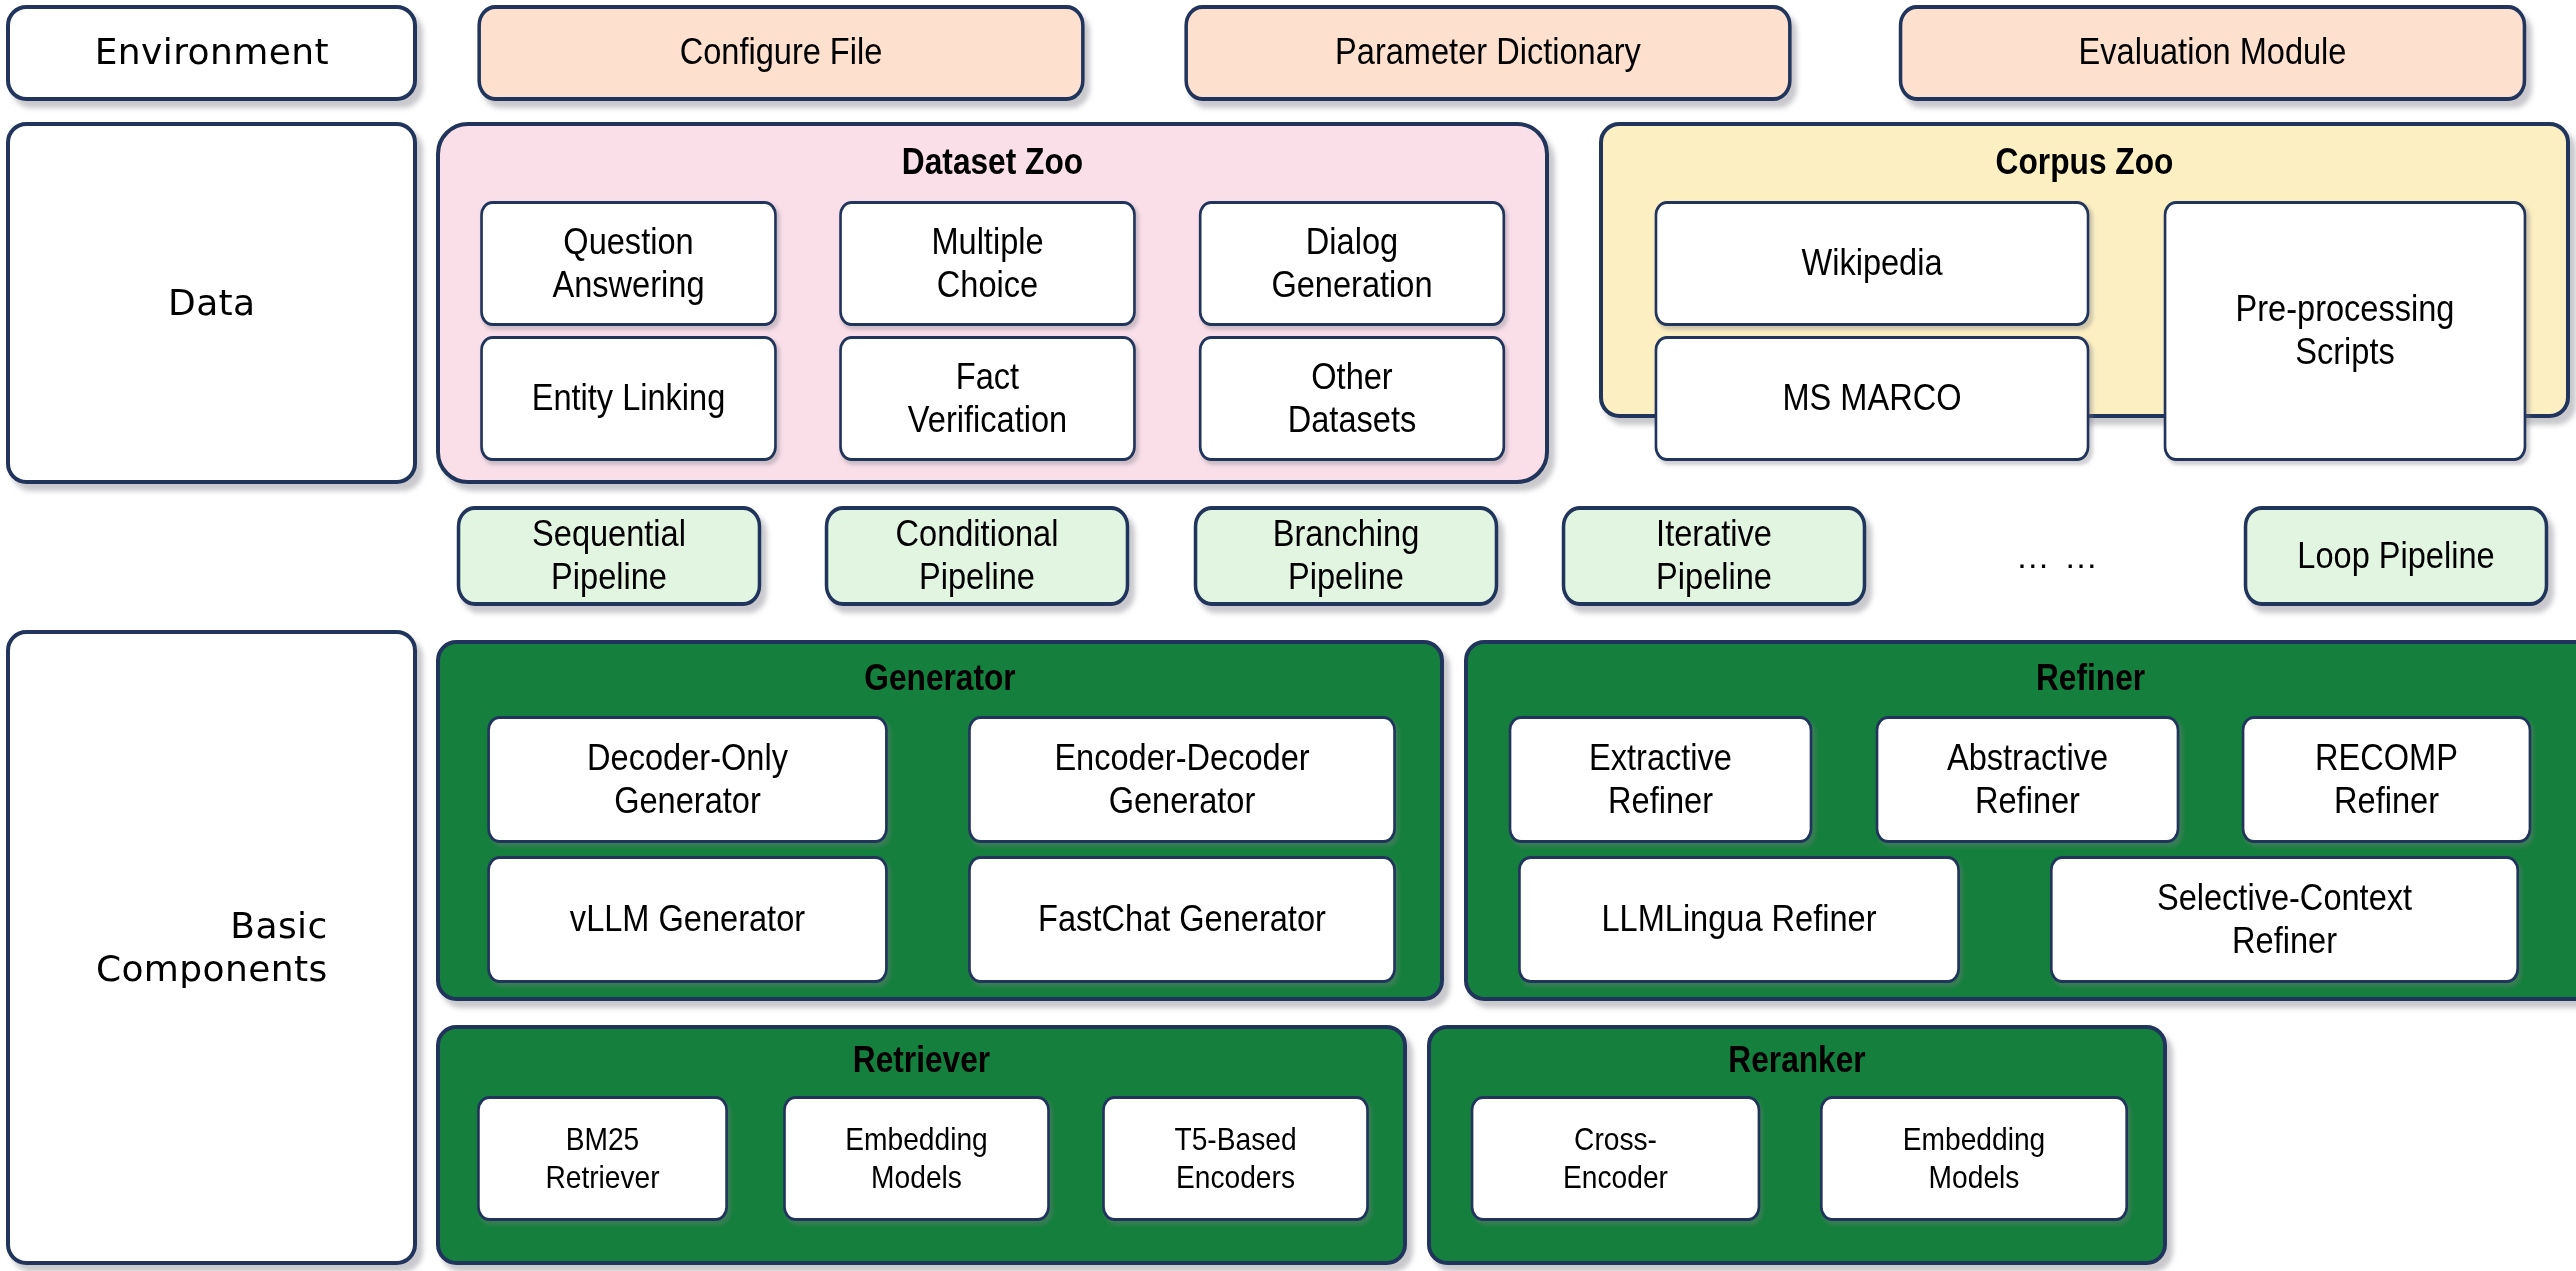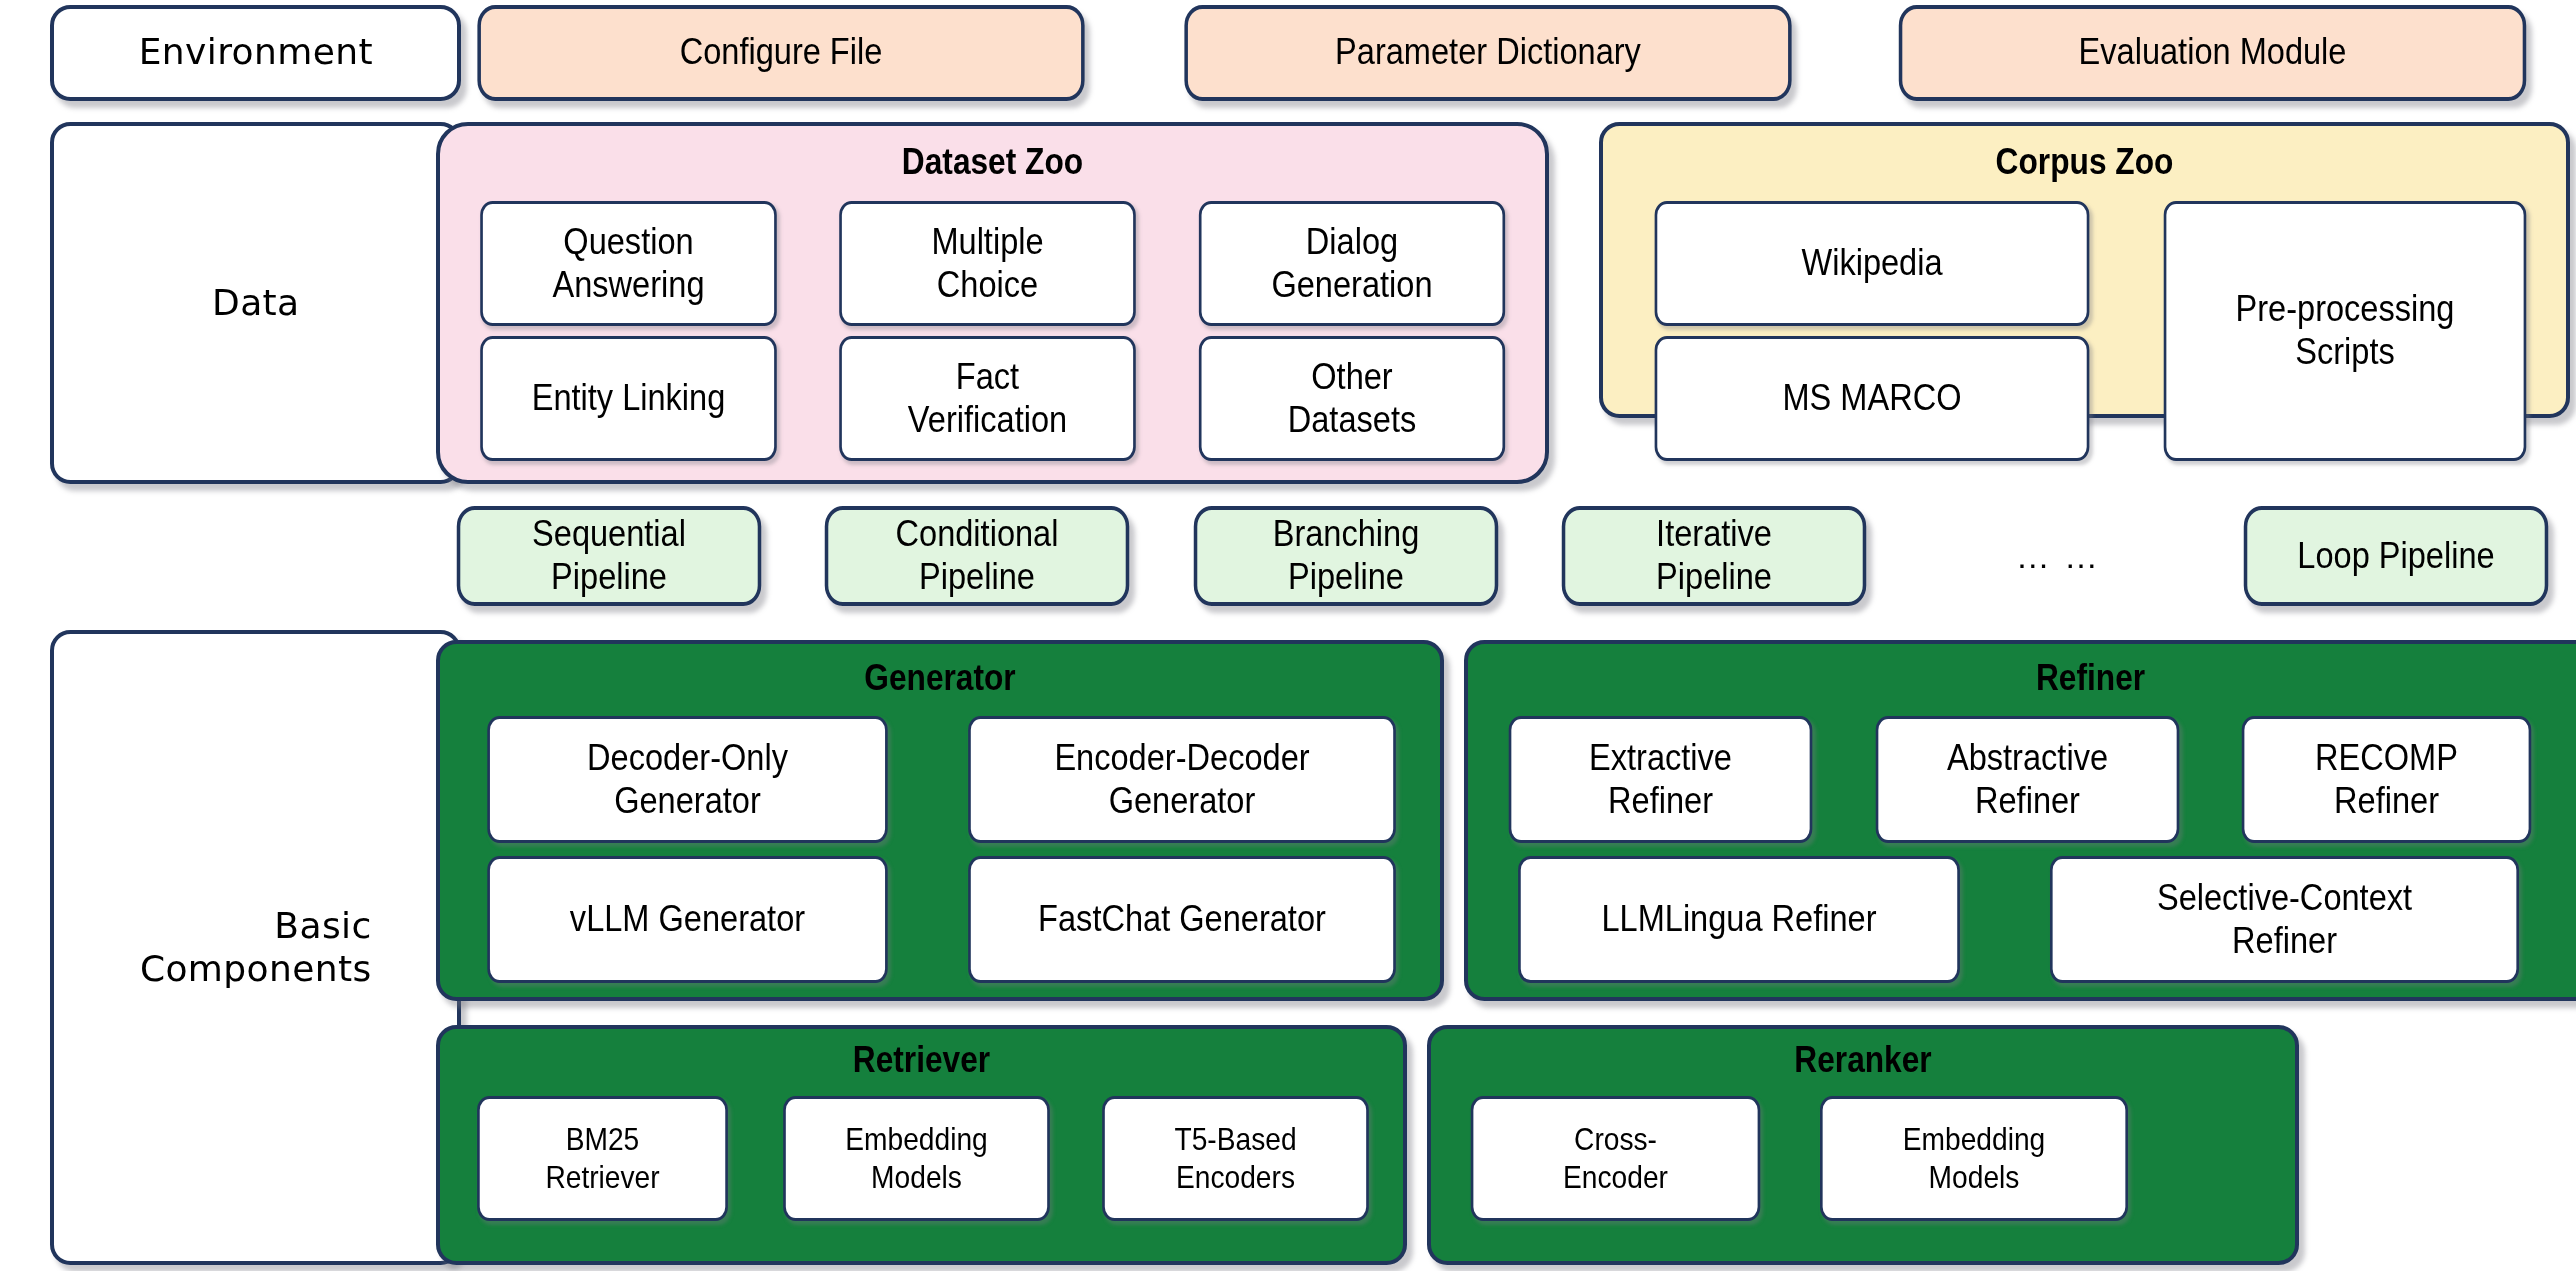--- a/index.html
+++ b/index.html
@@ -47,21 +47,20 @@
   .fill-green  { background: #e1f5e0; }
   .fill-blue   { background: #15803d; }
 
   
   .t-comic {
     font-family: "DejaVu Sans", sans-serif;
     font-weight: 400;
     font-size: 36px;
     letter-spacing: 0.4px;
     line-height: 1.18;
-    margin-left: 44px;
   }
   .t-cond {
     font-family: "Liberation Sans Narrow", "Liberation Sans", sans-serif;
     font-weight: 400;
     font-size: 37px;
     line-height: 1.16;
     transform: scaleX(0.88);
   }
   .t-cond-hdr {
     font-family: "Liberation Sans Narrow", "Liberation Sans", sans-serif;
@@ -253,21 +252,21 @@
     <div class="box inner fill-white t-cond t-small" style="left:325px; top:67px; width:303px; height:125px; white-space:pre-line;">
       <span>Embedding
 Models</span>
     </div>
     <div class="box inner fill-white t-cond t-small" style="left:644px; top:67px; width:303px; height:125px; white-space:pre-line;">
       <span>T5-Based
 Encoders</span>
     </div>
   </div>
 
-  <div class="group fill-blue" style="left:1427px; top:1025px; width:872px; height:240px;text-decoration:underline;">
+  <div class="group fill-blue" style="left:1427px; top:1025px; width:740px; height:240px;text-decoration:underline;">
     <div class="group-title t-cond-hdr" style="top:11px;">Reranker</div>
 
     <div class="box inner fill-white t-cond t-small" style="left:20.4px; top:67px; width:329px; height:125px; white-space:pre-line;">
       <span>Cross-
 Encoder</span>
     </div>
     <div class="box inner fill-white t-cond t-small" style="left:368px; top:67px; width:350px; height:125px; white-space:pre-line;">
       <span>Embedding
 Models</span>
     </div>

